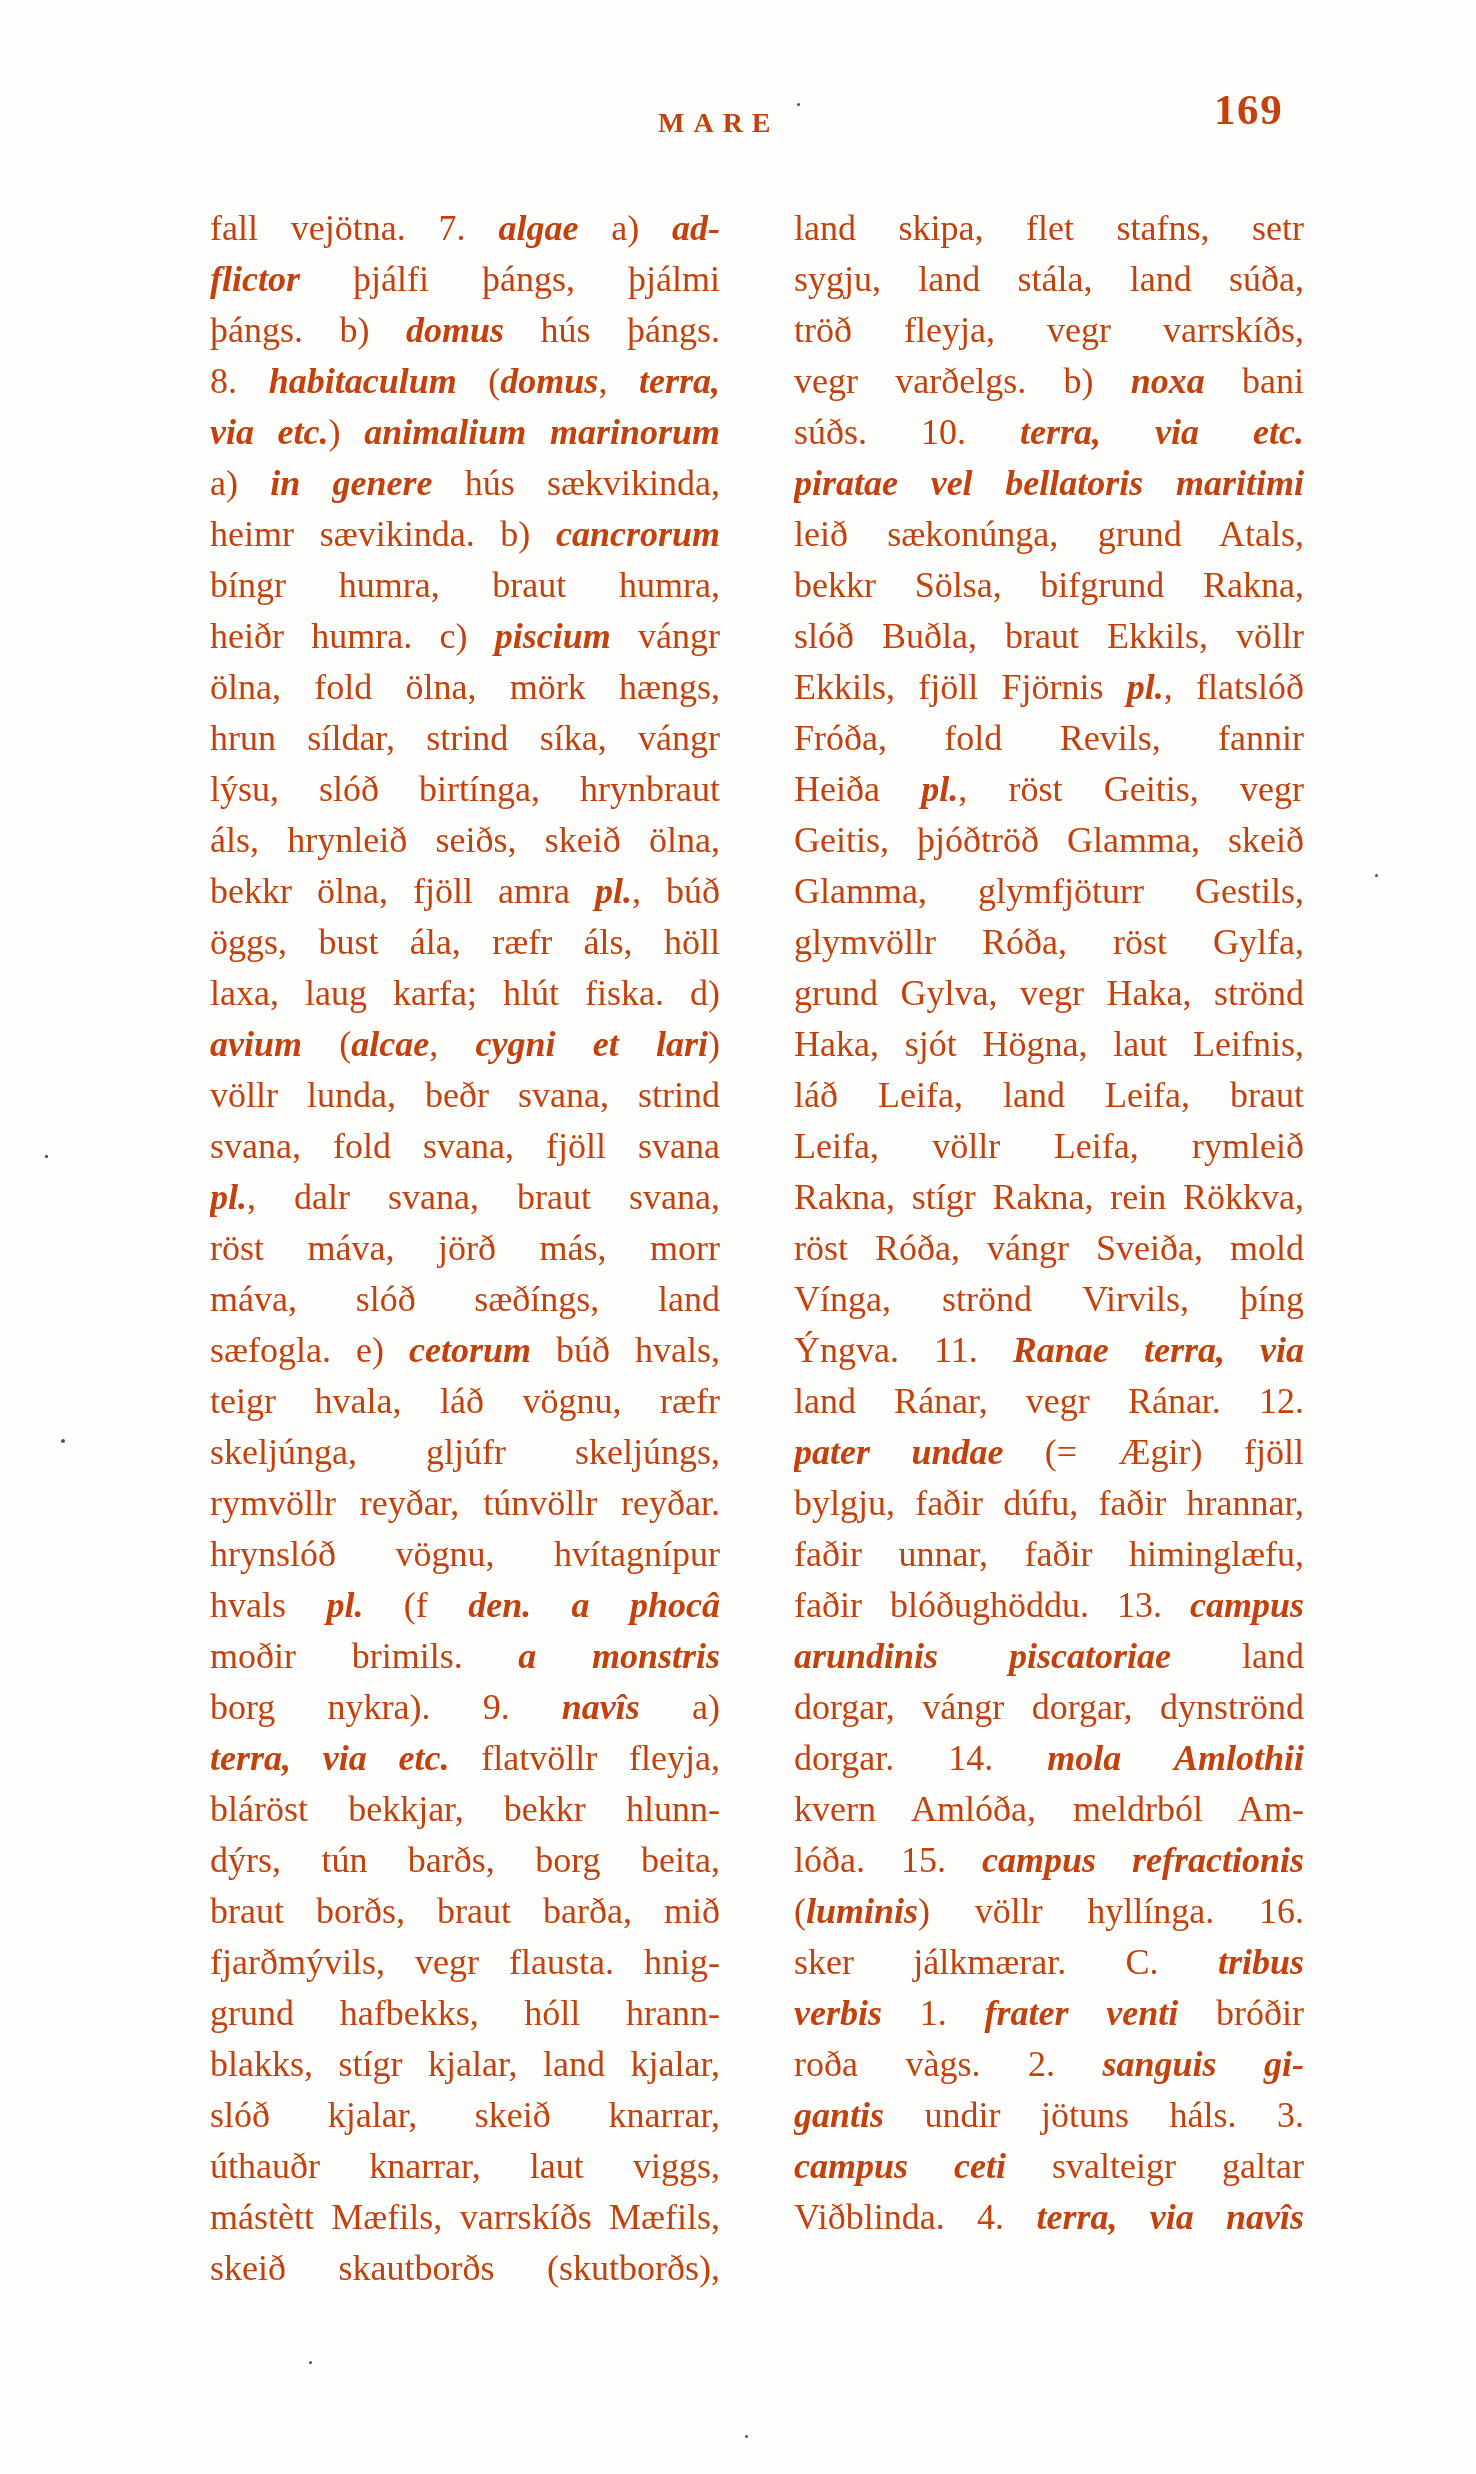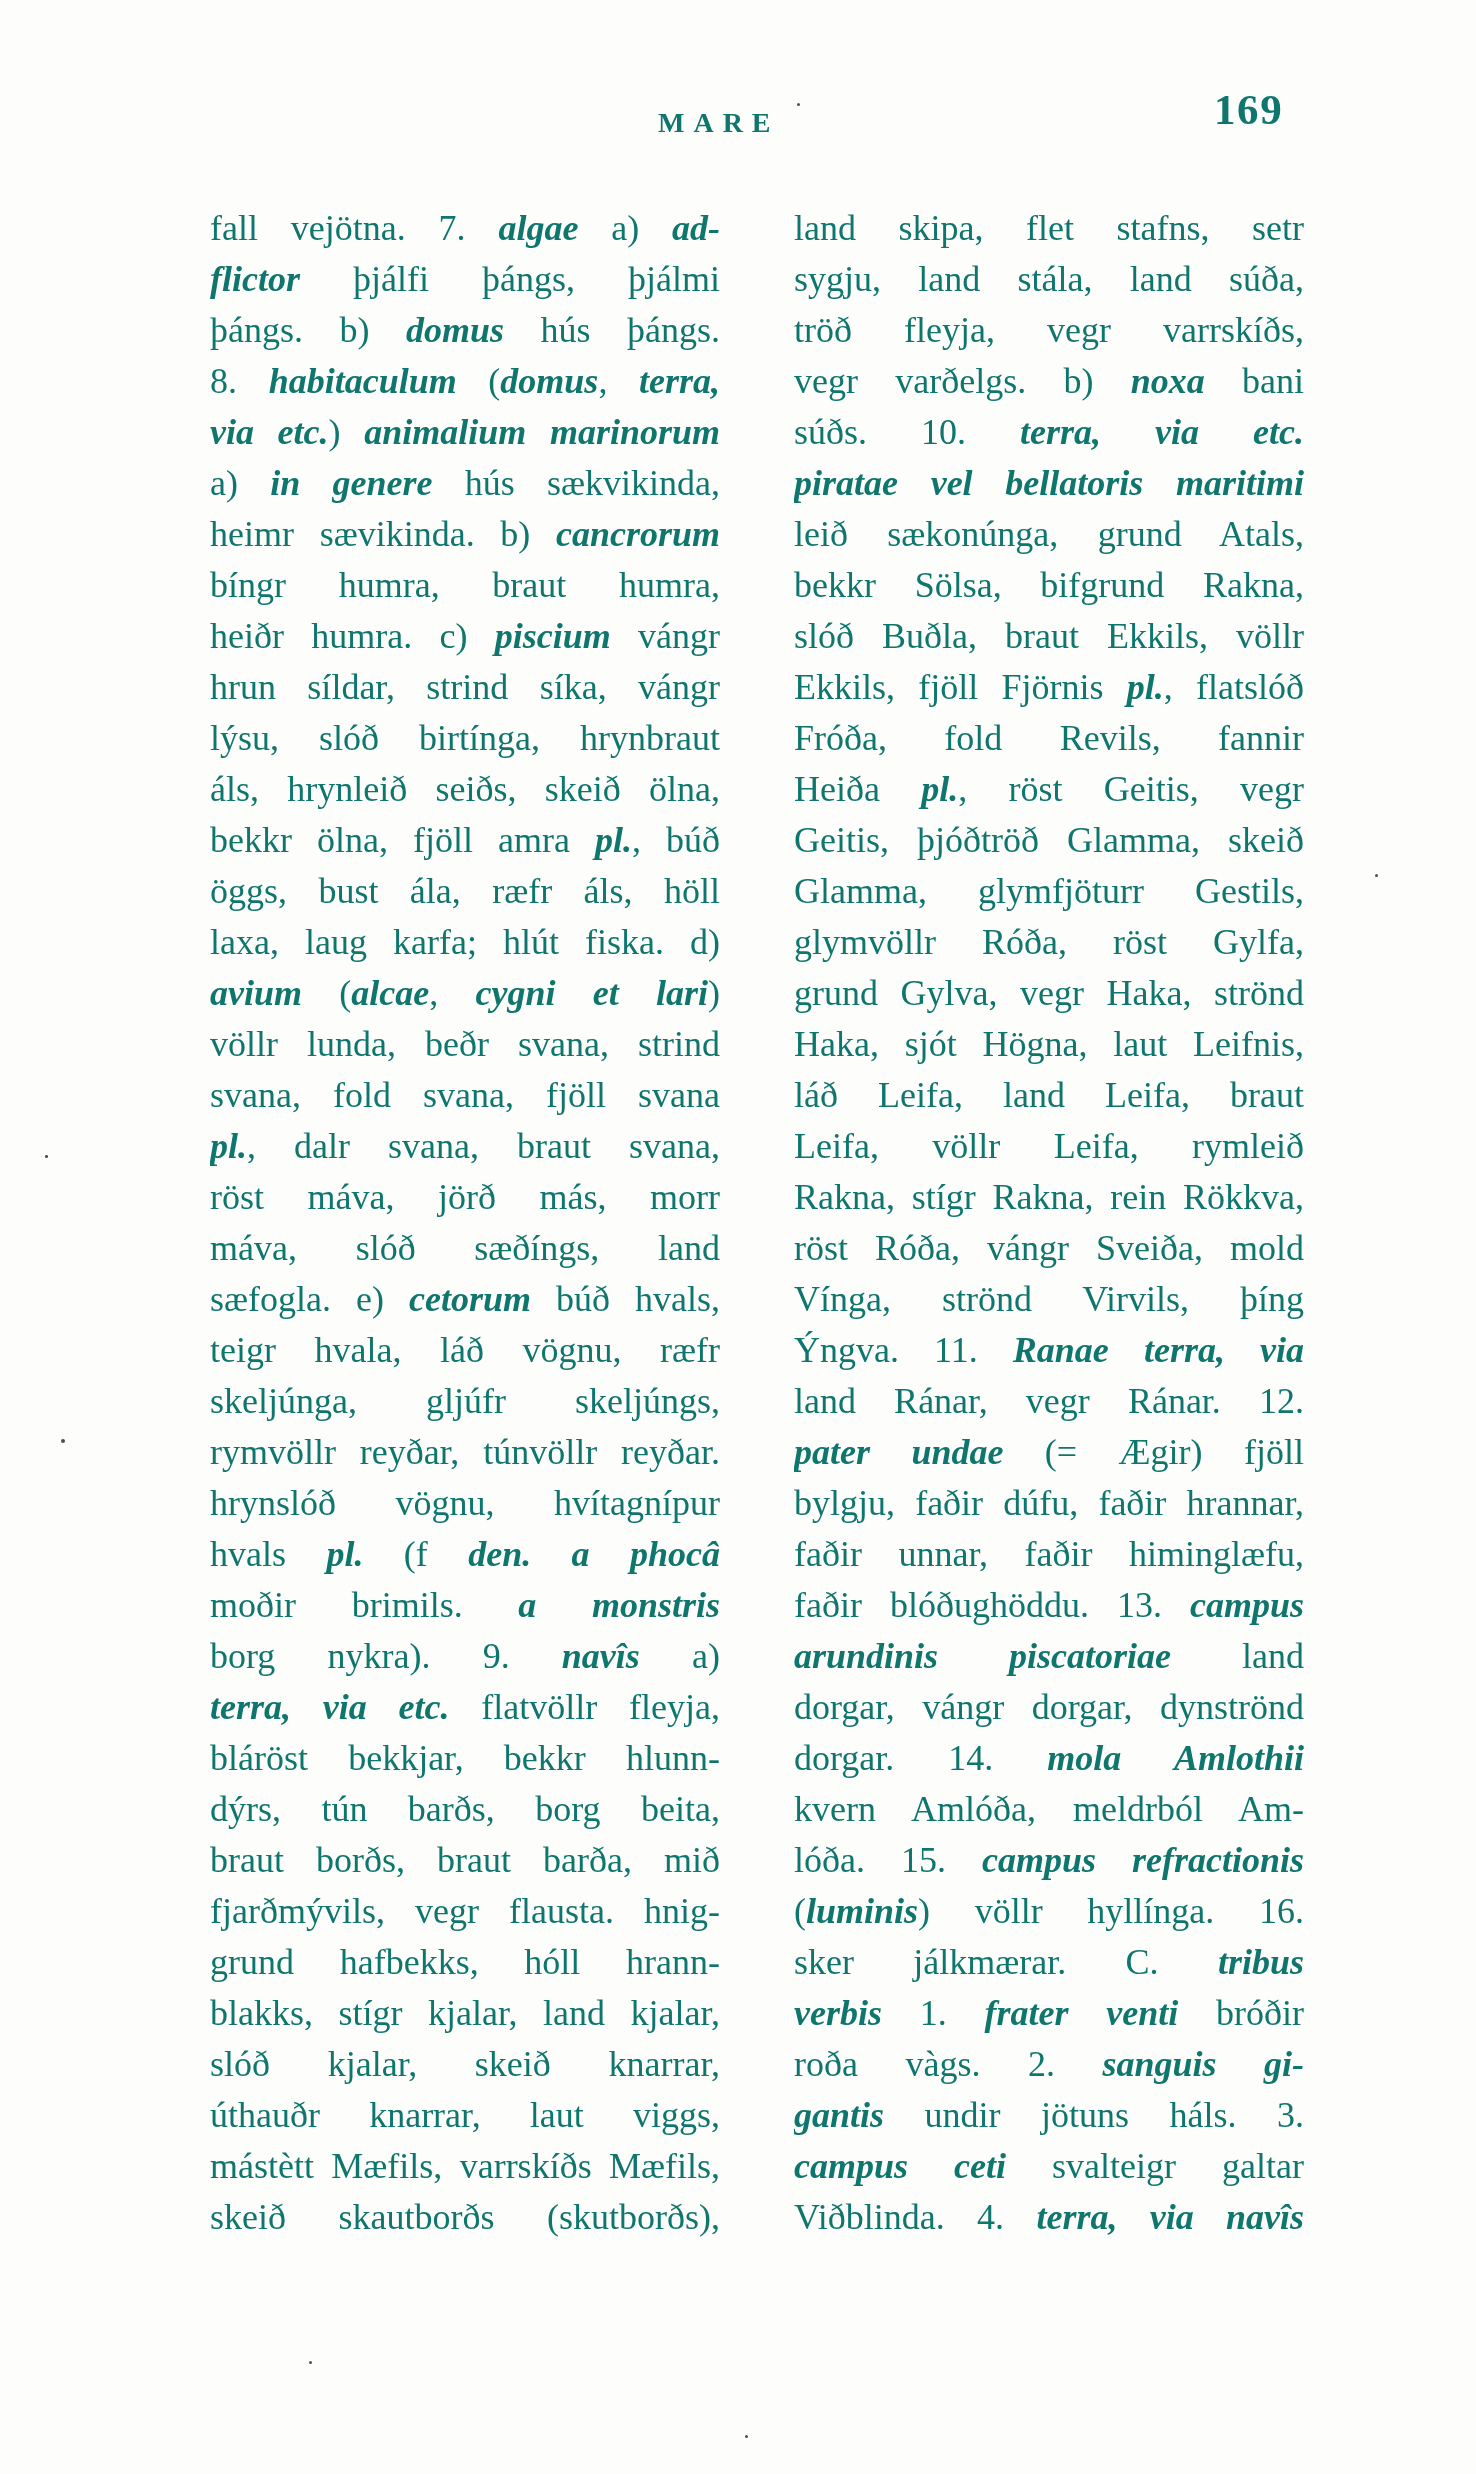--- a/index.html
+++ b/index.html
@@ -2,21 +2,21 @@
 <html style="font-size:13.2px"><head>
 <meta charset="utf-8">
 <style>
   html, body { margin: 0; padding: 0; background: #e8e8e6; }
   .page {
     position: relative;
     width: 1477px;
     height: 2475px;
     background: #fdfdfb;
     font-family: "Liberation Serif", "DejaVu Serif", serif;
-    color: #0f766e;
+    color: #c2410c;
     overflow: hidden;
   }
   .running-title {
     position: absolute;
     top: 106px;
     left: 658px;
     font-size: 28px;
     font-weight: bold;
     letter-spacing: 9px;
     line-height: 33px;
@@ -77,20 +77,21 @@
     <section class="column column-left" id="col-left">
         <div class="line"><span class="seg">fall vejötna. 7. </span><span class="seg em">algae</span><span class="seg"> a) </span><span class="seg em">ad-</span></div>
         <div class="line"><span class="seg em">flictor</span><span class="seg"> þjálfi þángs, þjálmi</span></div>
         <div class="line"><span class="seg">þángs. b) </span><span class="seg em">domus</span><span class="seg"> hús þángs.</span></div>
         <div class="line"><span class="seg">8. </span><span class="seg em">habitaculum</span><span class="seg"> (</span><span class="seg em">domus</span><span class="seg">, </span><span class="seg em">terra,</span></div>
         <div class="line"><span class="seg em">via etc.</span><span class="seg">) </span><span class="seg em">animalium marinorum</span></div>
         <div class="line"><span class="seg">a) </span><span class="seg em">in genere</span><span class="seg"> hús sækvikinda,</span></div>
         <div class="line"><span class="seg">heimr sævikinda. b) </span><span class="seg em">cancrorum</span></div>
         <div class="line"><span class="seg">bíngr humra, braut humra,</span></div>
         <div class="line"><span class="seg">heiðr humra. c) </span><span class="seg em">piscium</span><span class="seg"> vángr</span></div>
+        <div class="line"><span class="seg">ölna, fold ölna, mörk hængs,</span></div>
         <div class="line"><span class="seg">hrun síldar, strind síka, vángr</span></div>
         <div class="line"><span class="seg">lýsu, slóð birtínga, hrynbraut</span></div>
         <div class="line"><span class="seg">áls, hrynleið seiðs, skeið ölna,</span></div>
         <div class="line"><span class="seg">bekkr ölna, fjöll amra </span><span class="seg em">pl.</span><span class="seg">, búð</span></div>
         <div class="line"><span class="seg">öggs, bust ála, ræfr áls, höll</span></div>
         <div class="line"><span class="seg">laxa, laug karfa; hlút fiska. d)</span></div>
         <div class="line"><span class="seg em">avium</span><span class="seg"> (</span><span class="seg em">alcae</span><span class="seg">, </span><span class="seg em">cygni et lari</span><span class="seg">)</span></div>
         <div class="line"><span class="seg">völlr lunda, beðr svana, strind</span></div>
         <div class="line"><span class="seg">svana, fold svana, fjöll svana</span></div>
         <div class="line"><span class="seg em">pl.</span><span class="seg">, dalr svana, braut svana,</span></div>

